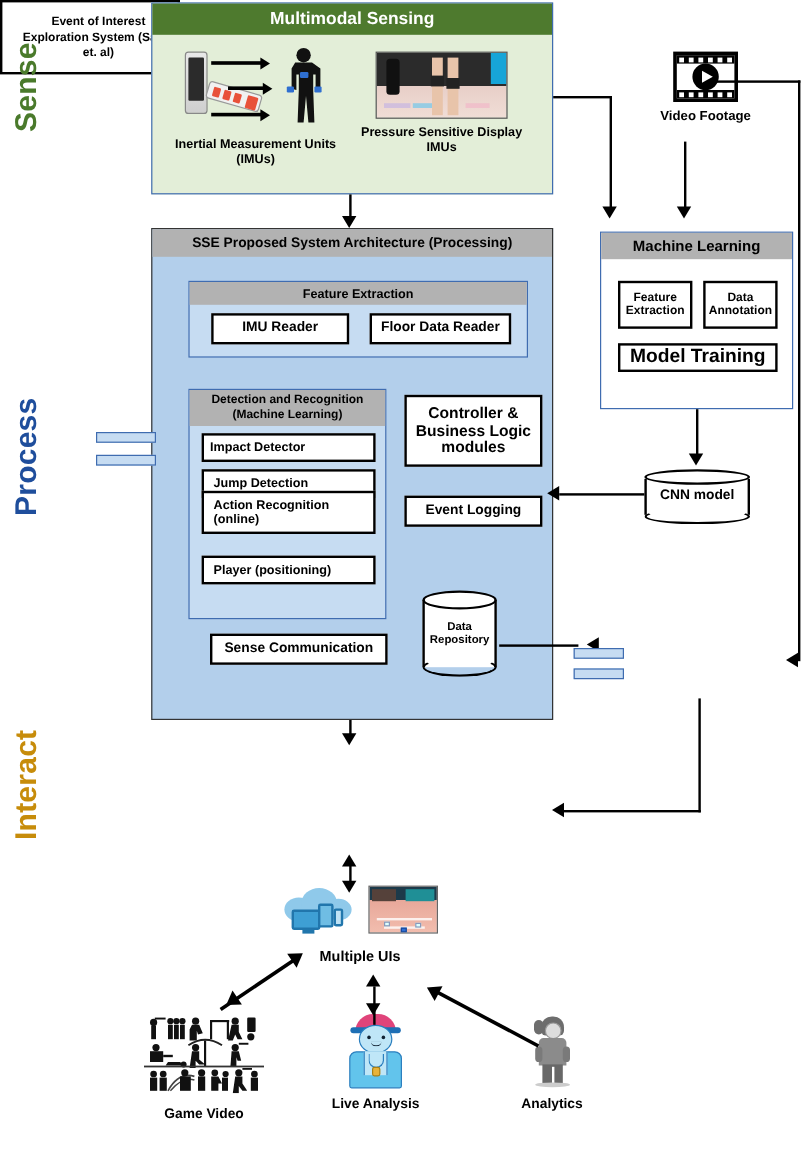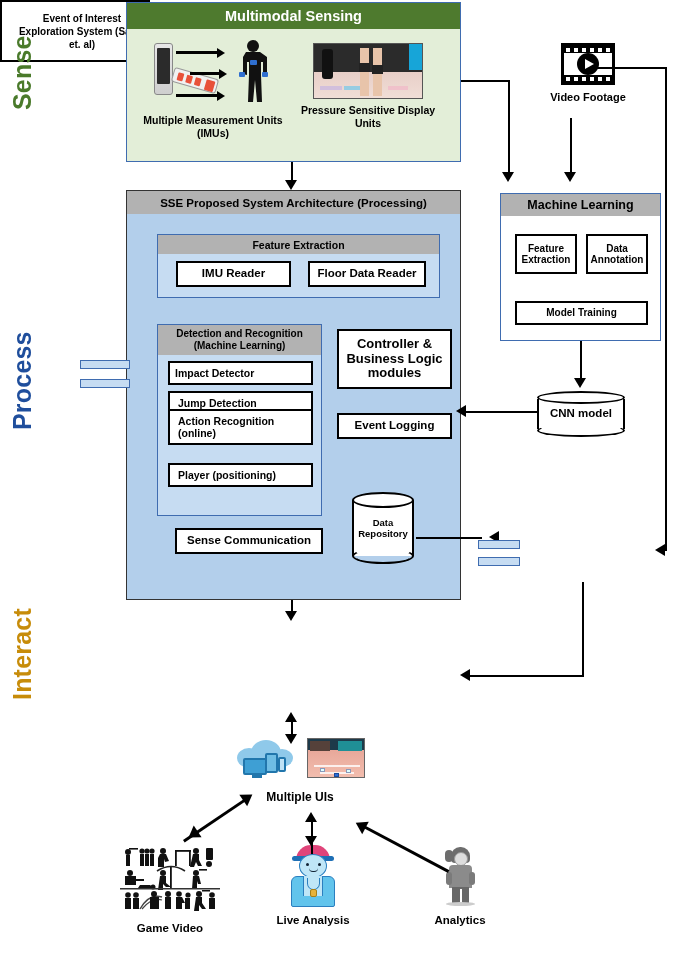--- a/index.html
+++ b/index.html
@@ -345,36 +345,36 @@
         <div class="arr-sm" id="arr-i2"></div>
         <div class="arr-sm" id="arr-i3"></div>
         <svg class="body-sil" viewBox="0 0 40 68">
           <circle cx="20" cy="7" r="6" fill="#111"></circle>
           <path d="M13 13 h14 l7 5 v17 l-4 1 v-13 l-2 0 v13 l1 27 h-5 l-2 -22 l-2 22 h-5 l1 -27 v-13 l-2 0 v13 l-4 -1 v-17 z" fill="#111"></path>
           <rect x="17" y="21" width="7" height="5" rx="1" fill="#2f6fd0"></rect>
           <rect x="6" y="33" width="6" height="5" rx="1" fill="#2f6fd0"></rect>
           <rect x="29" y="33" width="6" height="5" rx="1" fill="#2f6fd0"></rect>
         </svg>
       </div>
-      <div class="sense-caption">Multiple Measurement Units (IMUs)</div>
+      <div class="sense-caption">Inertial Measurement Units (IMUs)</div>
     </div>
 
     <div class="sense-item" id="floor-item">
       <div class="floor-photo">
         <div class="cyan"></div>
         <div class="far"></div>
         <div class="leg leg1"></div>
           <div class="leg leg2"></div>
         <div class="knee knee1"></div>
           <div class="knee knee2"></div>
         <div class="mk mk1"></div>
           <div class="mk mk2"></div>
           <div class="mk mk3"></div>
       </div>
-      <div class="sense-caption">Pressure Sensitive Display Units</div>
+      <div class="sense-caption">Pressure Sensitive Display IMUs</div>
     </div>
   </div>
 
   <div class="panel" id="video-node">
     <div class="film">
       <div class="strip top">
           <span style="left:2px"></span>
           <span style="left:10px"></span>
           <span style="left:18px"></span>
           <span style="left:26px"></span>
@@ -391,21 +391,21 @@
           <span style="left:42px"></span>
         </div>
     </div>
     <div class="node-caption">Video Footage</div>
   </div>
 
   <div class="panel" id="ml-panel">
     <div class="panel-header hdr-grey">Machine Learning</div>
     <div class="wbox" style="left:14px;  top:40px; width:62px; height:40px; font-size:10px;">Feature Extraction</div>
     <div class="wbox" style="left:85px;  top:40px; width:62px; height:40px; font-size:10px;">Data Annotation</div>
-    <div class="wbox" style="left:14px;  top:92px; width:133px; height:24px; font-size:10px;margin-top:15px;">Model Training</div>
+    <div class="wbox" style="left:14px;  top:92px; width:133px; height:24px; font-size:16px;">Model Training</div>
   </div>
 
   <div class="panel" id="sse-panel">
     <div class="panel-header hdr-grey">SSE Proposed System Architecture (Processing)</div>
 
     <div id="fe-group">
       <div class="panel-header hdr-grey">Feature Extraction</div>
       <div class="wbox" style="left:18px;  top:26px; width:115px; height:26px; font-size:11.5px;">IMU Reader</div>
       <div class="wbox" style="left:150px; top:26px; width:118px; height:26px; font-size:11.5px;">Floor Data Reader</div>
     </div>

